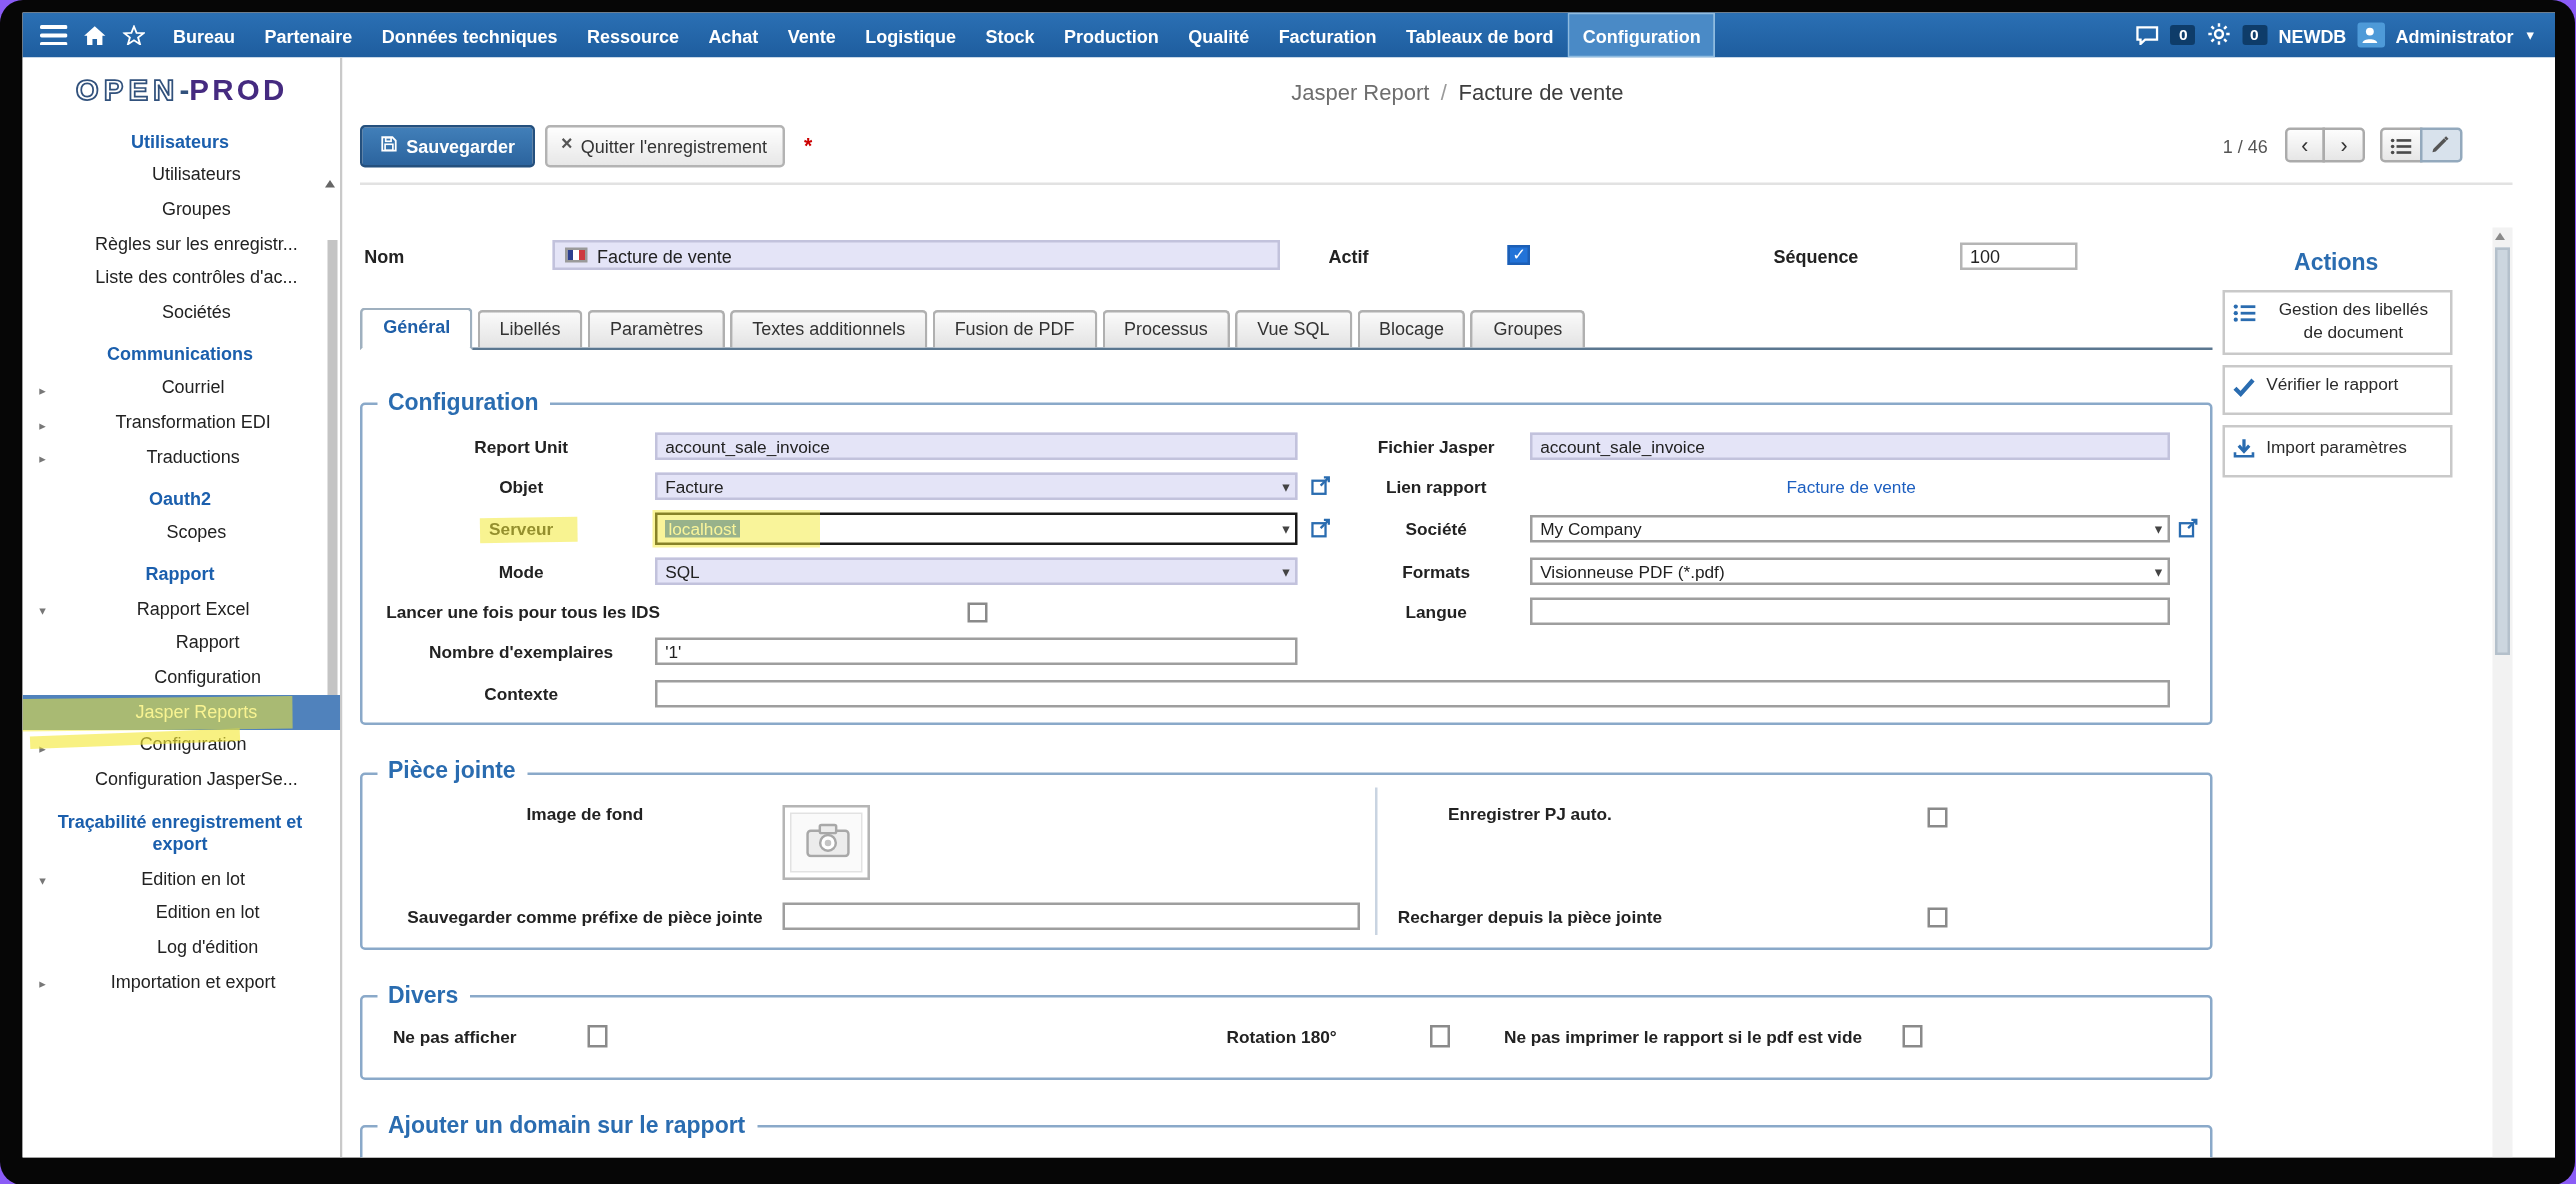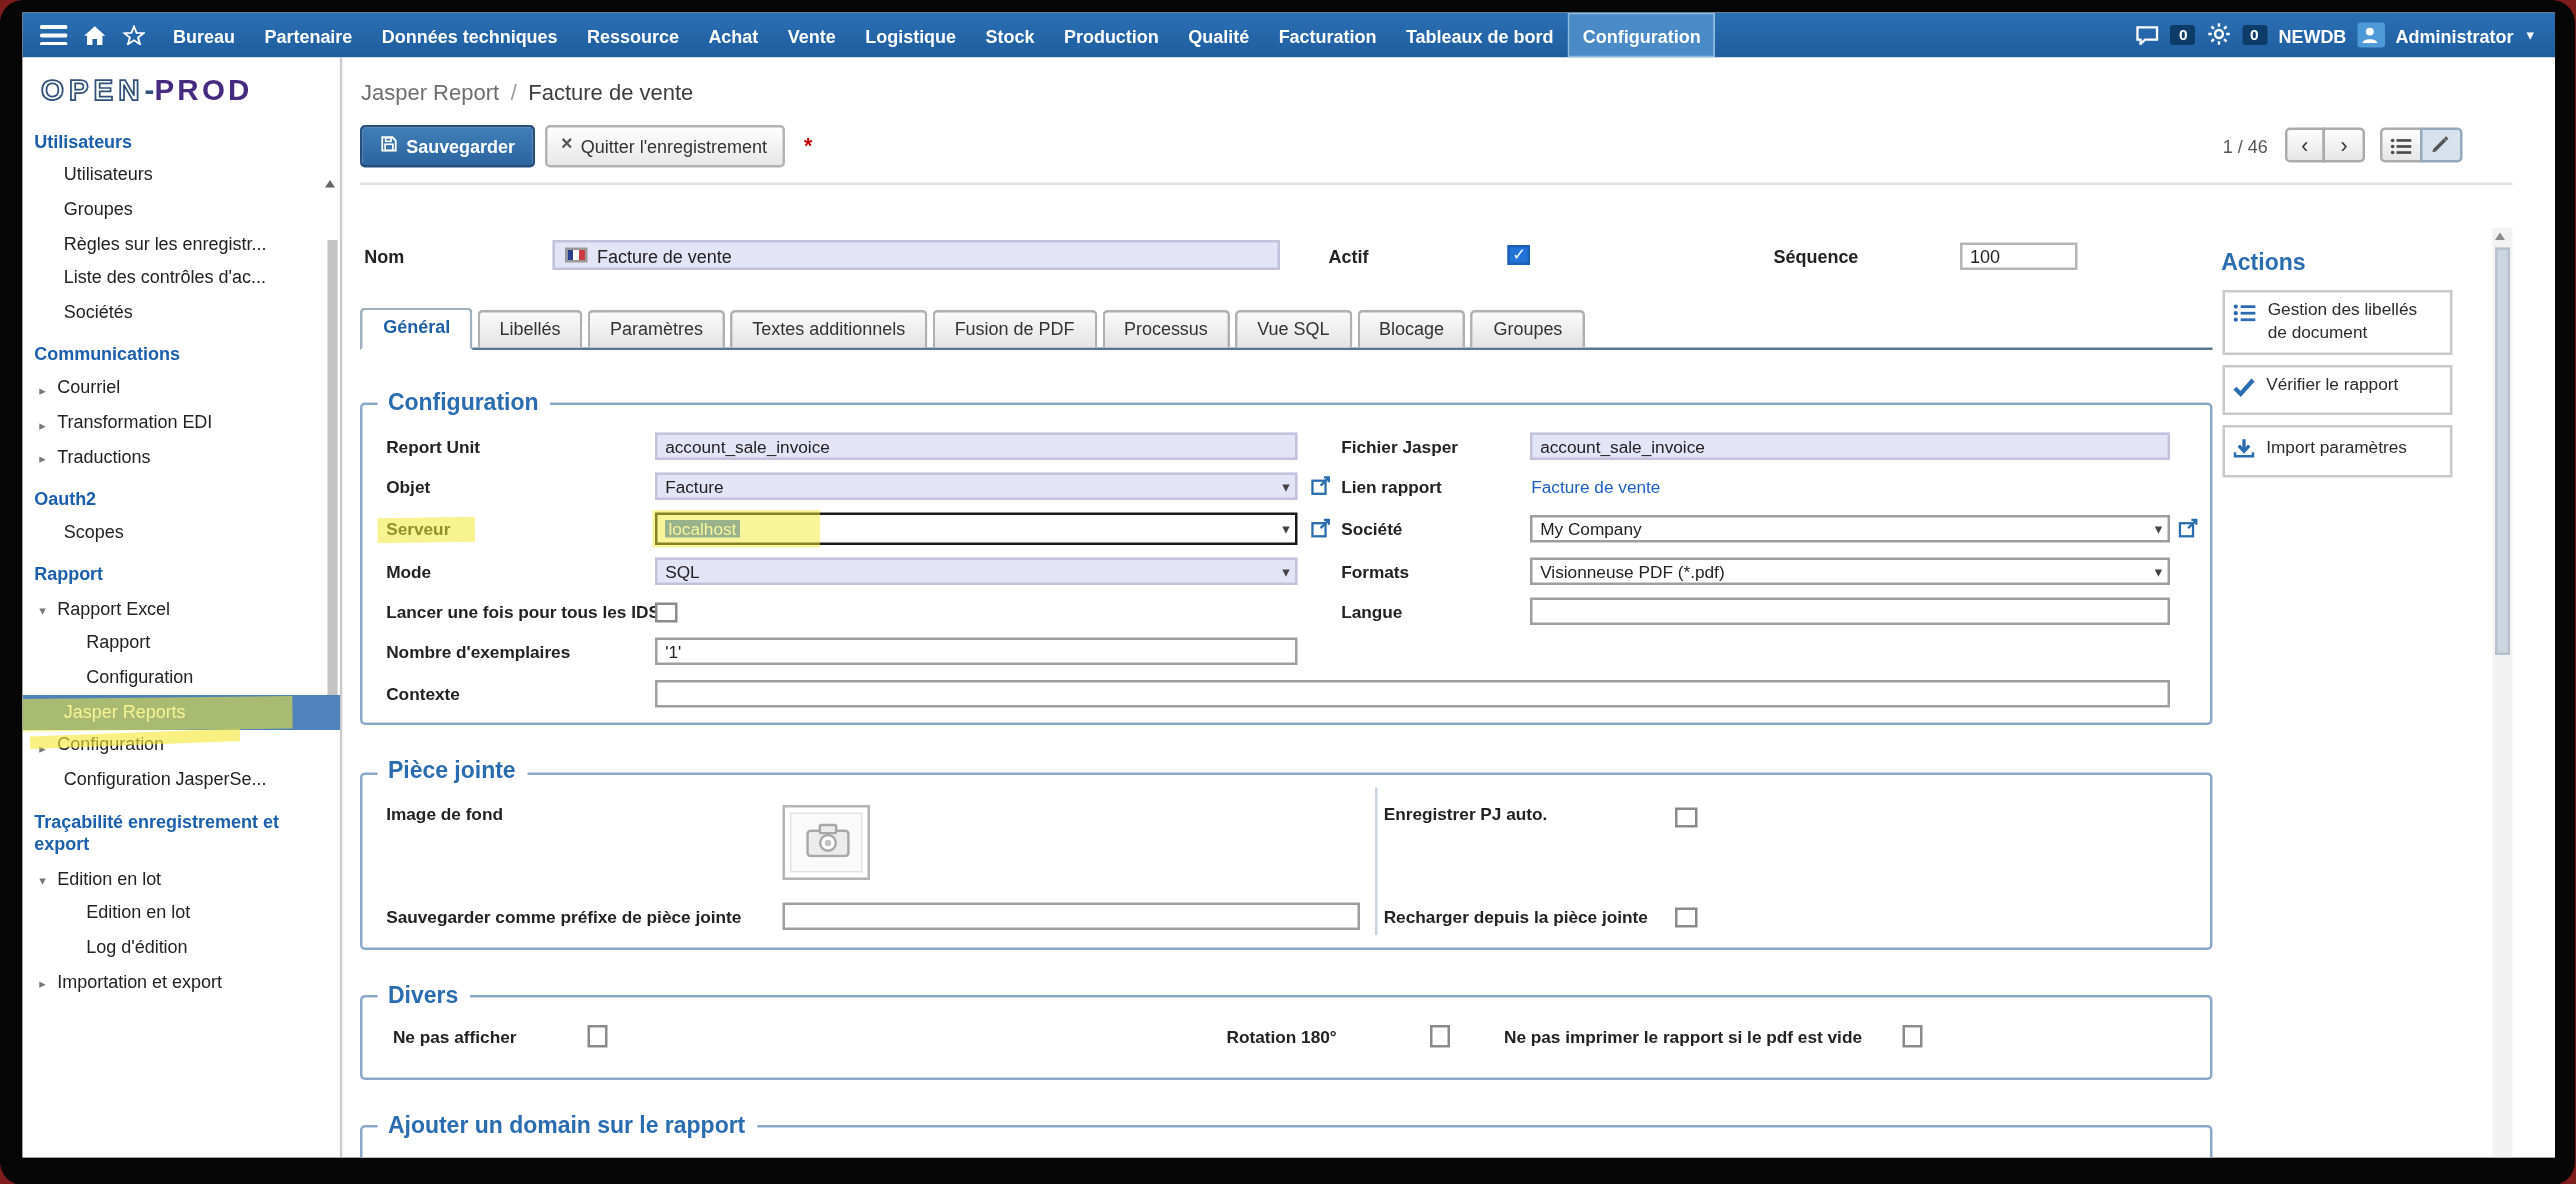--- a/index.html
+++ b/index.html
@@ -1,17 +1,17 @@
 <!DOCTYPE html>
 <html style="font-size:10.5px"><head>
 <meta charset="utf-8">
 <style>
   html,body{margin:0;padding:0;background:#ffffff;}
   *{box-sizing:border-box;}
-  #canvas{position:relative;width:2576px;height:1184px;overflow:hidden;background:#7f1d1d;}
+  #canvas{position:relative;width:2576px;height:1184px;overflow:hidden;background:#8b5cf6;text-align:center;}
   #design{position:absolute;left:0;top:0;width:1030px;height:474px;transform:scale(2.5);transform-origin:0 0;
           font-family:"Liberation Sans","DejaVu Sans",sans-serif;}
   .frame{position:absolute;inset:0;background:#060606;border-radius:9.2px;}
   .ui{position:absolute;left:8.5px;top:5.2px;width:1013px;height:458px;background:#ffffff;overflow:hidden;}
 
   
   .topnav{position:absolute;left:0;top:0;right:0;height:17.7px;background:linear-gradient(#2b70b4,#1e5d9e);
           display:flex;align-items:center;color:#fff;}
   .nav-icons{display:flex;align-items:center;gap:5.9px;padding:0 5.2px 0 7.9px;}
   .nav-menu{display:flex;align-items:stretch;height:100%;}

